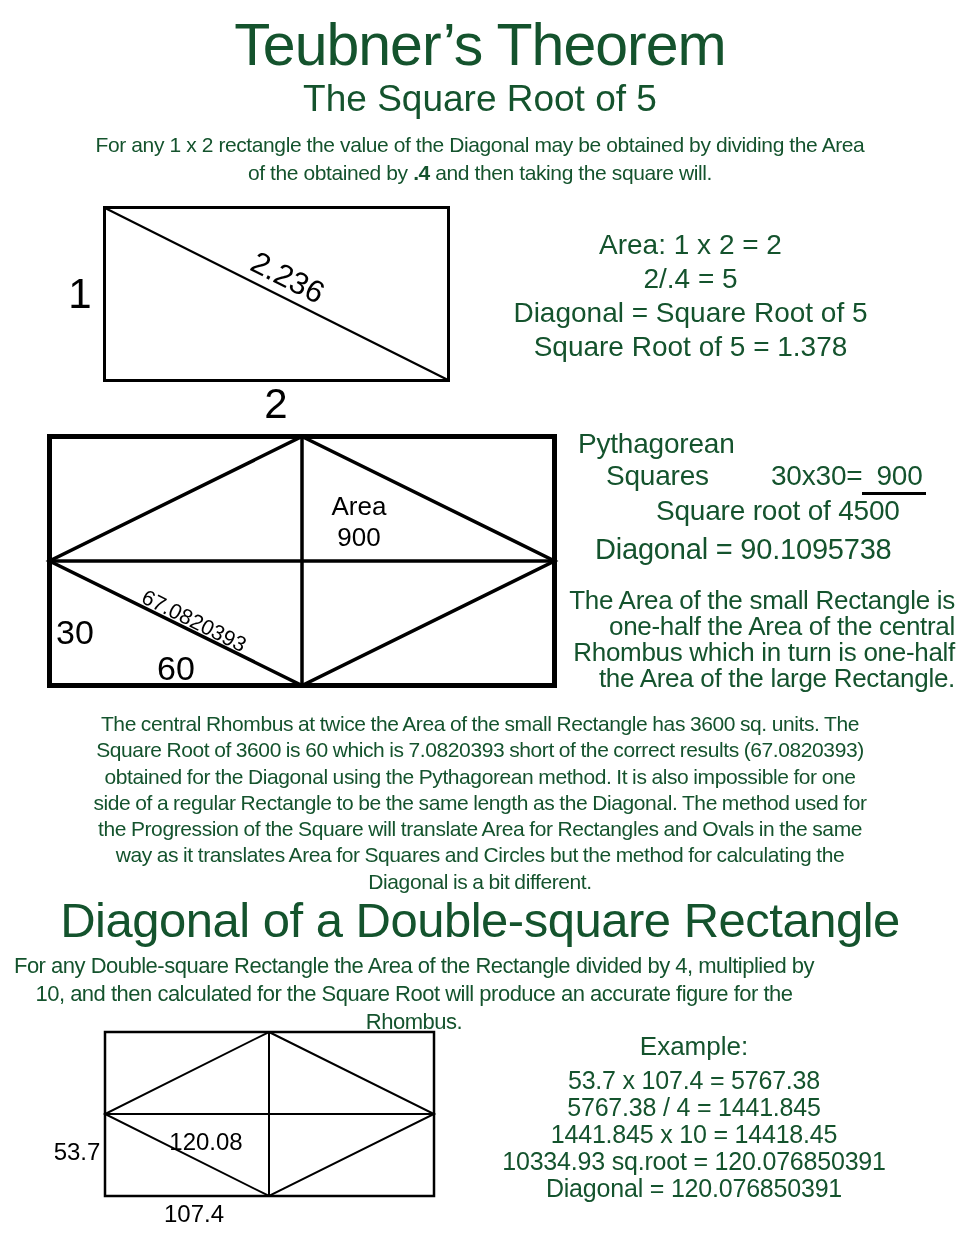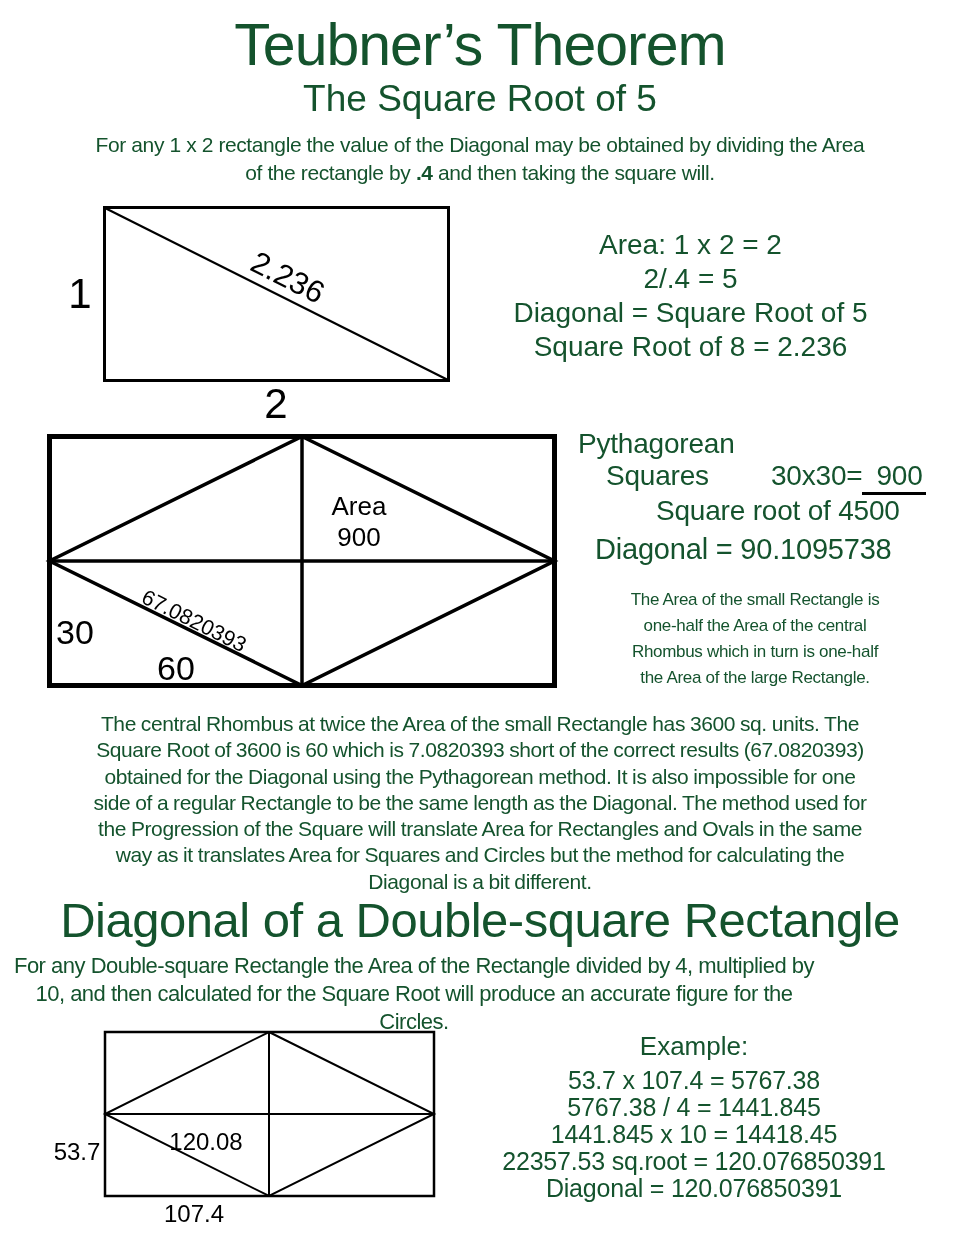--- a/index.html
+++ b/index.html
@@ -21,21 +21,21 @@
 
   .pyth{font-size:28px;line-height:32px;letter-spacing:-0.2px;}
   .pyth-l1a{left:578px;top:428px;}
   .pyth-l1b{left:751px;top:428px;}
   .pyth-l2a{left:606px;top:460px;}
   .pyth-l2b{left:747px;top:460px;margin-left:24px;}
   .pyth-l3{left:656px;top:495px;}
   .pyth-l4{left:595px;top:533px;font-size:29px;}
   .sum-underline{display:inline-block;border-bottom:3px solid #000;padding:0 3px 1px 14px;line-height:30px;}
 
-  .note{left:555px;top:587px;width:400px;font-size:17px;line-height:26px;letter-spacing:-0.3px;}
+  .note{left:555px;top:587px;width:400px;font-size:26px;line-height:26px;letter-spacing:-0.3px;text-align:right;}
 
   .body-par{left:30px;top:711px;width:900px;font-size:21px;line-height:26.3px;letter-spacing:-0.4px;word-spacing:-0.5px;}
 
   .section-title{left:0;top:893px;width:960px;font-size:49px;line-height:54px;letter-spacing:-0.5px;text-align:center;}
   .section-intro{left:0;top:952px;width:828px;font-size:22px;line-height:28px;letter-spacing:-0.5px;}
 
   .example{left:500px;top:1031px;width:388px;}
   .example-heading{font-size:26px;line-height:30px;margin-bottom:6px;}
   .example-lines{font-size:25px;line-height:27px;letter-spacing:-0.2px;}
 
@@ -45,32 +45,32 @@
 </head>
 <body>
 
 <div class="canvas">
 
   <div class="abs center page-title">Teubner’s Theorem</div>
   <div class="abs center page-subtitle">The Square Root of 5</div>
 
   <div class="abs center intro">
     <div class="nowrap">For any 1 x 2 rectangle the value of the Diagonal may be obtained by dividing the Area</div>
-    <div class="nowrap"><span>of the rectangle by </span><b>.4</b><span> and then taking the square will.</span></div>
+    <div class="nowrap"><span>of the obtained by </span><b>.4</b><span> and then taking the square will.</span></div>
   </div>
 
   <svg class="abs" style="left:58px;top:194px;" width="412" height="232" viewBox="0 0 412 232">
     <rect x="46.5" y="13.5" width="344" height="173" fill="none" stroke="#000" stroke-width="3"></rect>
     <line x1="47" y1="14" x2="390" y2="186" stroke="#000" stroke-width="2.2"></line>
     <text x="22" y="114" font-size="42" text-anchor="middle">1</text>
     <text x="230" y="94" font-size="31" text-anchor="middle" transform="rotate(27 230 83)">2.236</text>
     <text x="218" y="224" font-size="42" text-anchor="middle">2</text>
   </svg>
 
-  <div class="abs center calc1"><span class="nowrap">Area: 1 x 2 = 2</span><br><span class="nowrap">2/.4 = 5</span><br><span class="nowrap">Diagonal = Square Root of 5</span><br><span class="nowrap">Square Root of 8 = 2.236</span></div>
+  <div class="abs center calc1"><span class="nowrap">Area: 1 x 2 = 2</span><br><span class="nowrap">2/.4 = 5</span><br><span class="nowrap">Diagonal = Square Root of 5</span><br><span class="nowrap">Square Root of 5 = 1.378</span></div>
 
   <svg class="abs" style="left:40px;top:428px;" width="530" height="270" viewBox="0 0 530 270">
     <rect x="9.5" y="8.5" width="505" height="249" fill="none" stroke="#000" stroke-width="5"></rect>
     <polygon points="262,8.5 514.5,133 262,257.5 9.5,133" fill="none" stroke="#000" stroke-width="3.5"></polygon>
     <line x1="262" y1="8.5" x2="262" y2="257.5" stroke="#000" stroke-width="3.5"></line>
     <line x1="9.5" y1="133" x2="514.5" y2="133" stroke="#000" stroke-width="3.5"></line>
     <text x="319" y="87" font-size="26" text-anchor="middle">Area</text>
     <text x="319" y="118" font-size="26" text-anchor="middle">900</text>
     <text x="35" y="216" font-size="34" text-anchor="middle">30</text>
     <text x="154" y="200" font-size="21.5" text-anchor="middle" transform="rotate(26.5 154 193)">67.0820393</text>
@@ -81,30 +81,30 @@
   <div class="abs pyth pyth-l2a nowrap">Squares</div>
   <div class="abs pyth pyth-l2b nowrap"><span>30x30=</span><span class="sum-underline">900</span></div>
   <div class="abs pyth pyth-l3 nowrap">Square root of 4500</div>
   <div class="abs pyth pyth-l4 nowrap">Diagonal = 90.1095738</div>
 
   <div class="abs center note"><span class="nowrap">The Area of the small Rectangle is</span><br><span class="nowrap">one-half the Area of the central</span><br><span class="nowrap">Rhombus which in turn is one-half</span><br><span class="nowrap">the Area of the large Rectangle.</span></div>
 
   <div class="abs center body-par"><span class="nowrap">The central Rhombus at twice the Area of the small Rectangle has 3600 sq. units. The</span><br><span class="nowrap">Square Root of 3600 is 60 which is 7.0820393 short of the correct results (67.0820393)</span><br><span class="nowrap">obtained for the Diagonal using the Pythagorean method. It is also impossible for one</span><br><span class="nowrap">side of a regular Rectangle to be the same length as the Diagonal. The method used for</span><br><span class="nowrap">the Progression of the Square will translate Area for Rectangles and Ovals in the same</span><br><span class="nowrap">way as it translates Area for Squares and Circles but the method for calculating the</span><br><span class="nowrap">Diagonal is a bit different.</span></div>
 
   <div class="abs center section-title">Diagonal of a Double-square Rectangle</div>
-  <div class="abs center section-intro"><span class="nowrap">For any Double-square Rectangle the Area of the Rectangle divided by 4, multiplied by</span><br><span class="nowrap">10, and then calculated for the Square Root will produce an accurate figure for the</span><br><span class="nowrap">Circles.</span></div>
+  <div class="abs center section-intro"><span class="nowrap">For any Double-square Rectangle the Area of the Rectangle divided by 4, multiplied by</span><br><span class="nowrap">10, and then calculated for the Square Root will produce an accurate figure for the</span><br><span class="nowrap">Rhombus.</span></div>
 
   <svg class="abs" style="left:55px;top:1026px;" width="395" height="208" viewBox="0 0 395 208">
     <rect x="50" y="6" width="329" height="164" fill="none" stroke="#000" stroke-width="2.5"></rect>
     <polygon points="214,6 379,88 214,170 50,88" fill="none" stroke="#000" stroke-width="2"></polygon>
     <line x1="214" y1="6" x2="214" y2="170" stroke="#000" stroke-width="2"></line>
     <line x1="50" y1="88" x2="379" y2="88" stroke="#000" stroke-width="2"></line>
     <text x="22" y="134" font-size="24" text-anchor="middle">53.7</text>
     <text x="151" y="124" font-size="24" text-anchor="middle">120.08</text>
     <text x="139" y="196" font-size="24" text-anchor="middle">107.4</text>
   </svg>
 
   <div class="abs center example">
     <div class="example-heading">Example:</div>
-    <div class="example-lines"><span class="nowrap">53.7 x 107.4 = 5767.38</span><br><span class="nowrap">5767.38 / 4 = 1441.845</span><br><span class="nowrap">1441.845 x 10 = 14418.45</span><br><span class="nowrap">22357.53 sq.root = 120.076850391</span><br><span class="nowrap">Diagonal = 120.076850391</span></div>
+    <div class="example-lines"><span class="nowrap">53.7 x 107.4 = 5767.38</span><br><span class="nowrap">5767.38 / 4 = 1441.845</span><br><span class="nowrap">1441.845 x 10 = 14418.45</span><br><span class="nowrap">10334.93 sq.root = 120.076850391</span><br><span class="nowrap">Diagonal = 120.076850391</span></div>
   </div>
 
 </div>
 
 </body></html>

